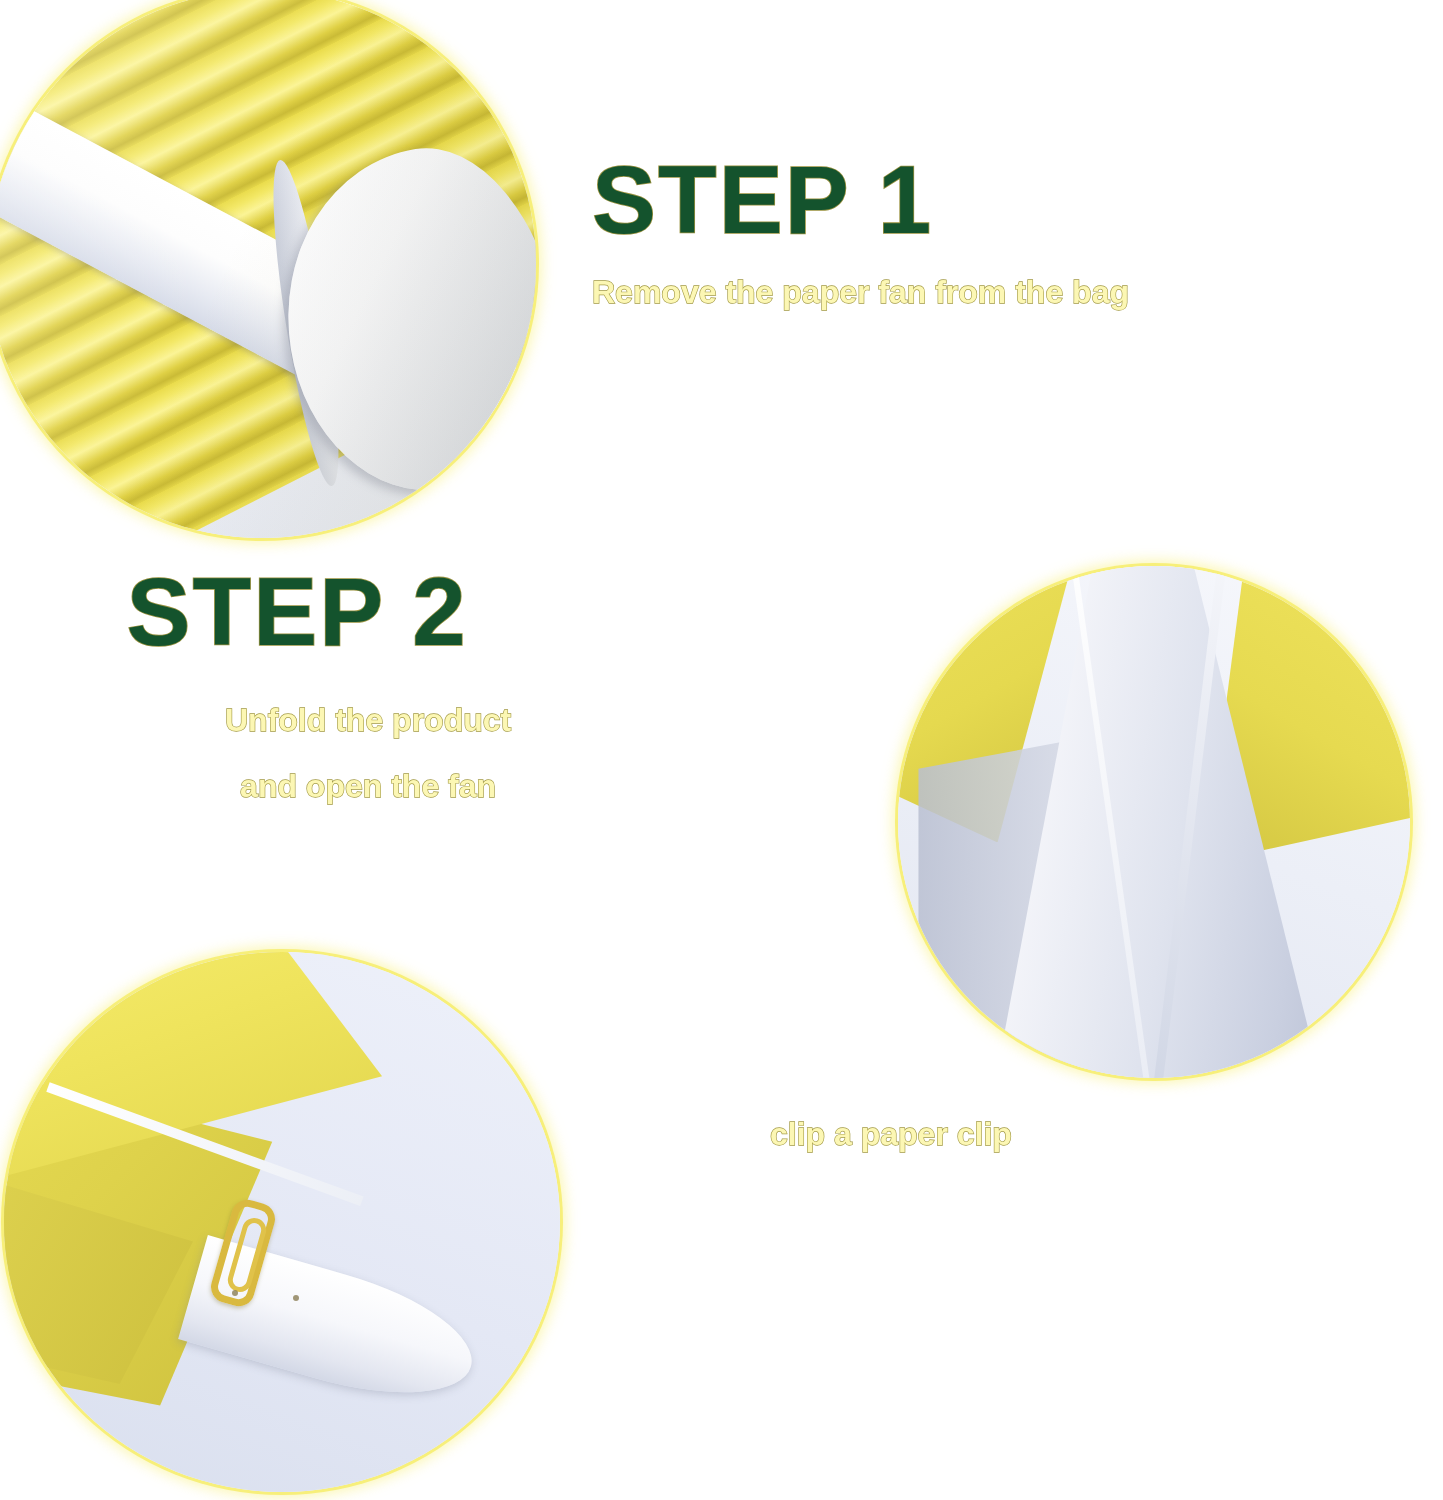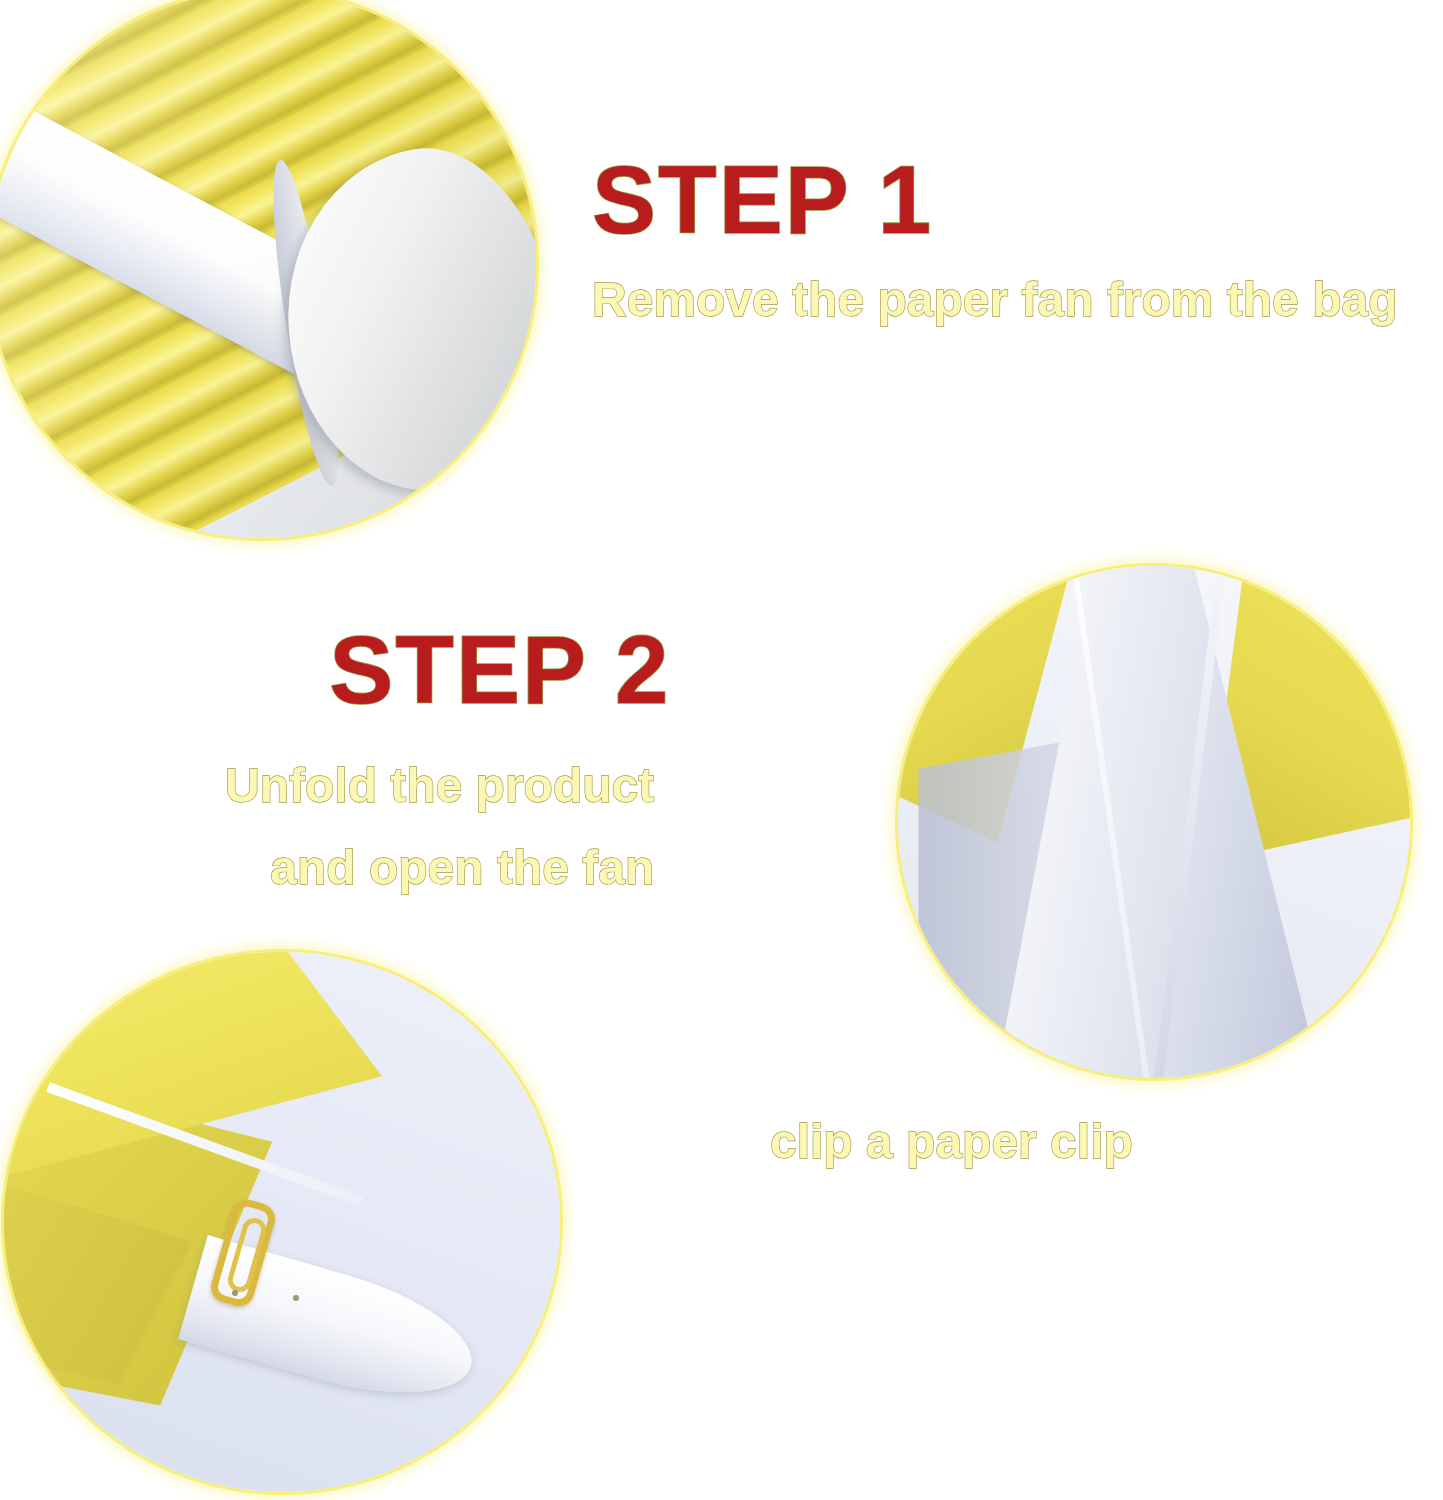--- a/index.html
+++ b/index.html
@@ -216,41 +216,41 @@
   #c3-dot-2 { left: 52%; top: 63.5%; }
 
   
   .step-block { position: absolute; }
   .step-title {
     font-family: "Liberation Sans", sans-serif;
     font-weight: bold;
     font-size: 96px;
     line-height: 1.0;
     letter-spacing: 2px;
-    color: #b91c1c;
+    color: #14532d;
     -webkit-text-stroke: 1.6px #9a9340;
     paint-order: stroke fill;
     margin: 0 0 28px 0;
     white-space: nowrap;
   }
   .step-line {
     font-family: "Liberation Sans", sans-serif;
     font-weight: bold;
-    font-size: 48px;
+    font-size: 32px;
     line-height: 1.0;
     color: #fcf7b4;
     -webkit-text-stroke: 1.3px #a39a45;
     paint-order: stroke fill;
-    margin: 0 16px 34px 0;
+    margin: 0 8px 34px 0;
     white-space: nowrap;
   }
   .step-line:last-child { margin-bottom: 0; }
 
   #step-1 { left: 592px; top: 152px; text-align: left; }
-  #step-2 { left: 75px; top: 622px; text-align: right; }
+  #step-2 { left: 75px; top: 564px; text-align: center; }
   #step-2 .step-title { margin-bottom: 44px; }
   #step-2 .step-line { margin-left: 150px; }
   #step-3 { left: 635px; top: 1118px; text-align: left; }
   #step-3 .step-title { margin-bottom: 46px; }
   #step-3 .step-line { margin-left: 135px; }
 </style>
 </head>
 <body>
 
 <div id="page">

